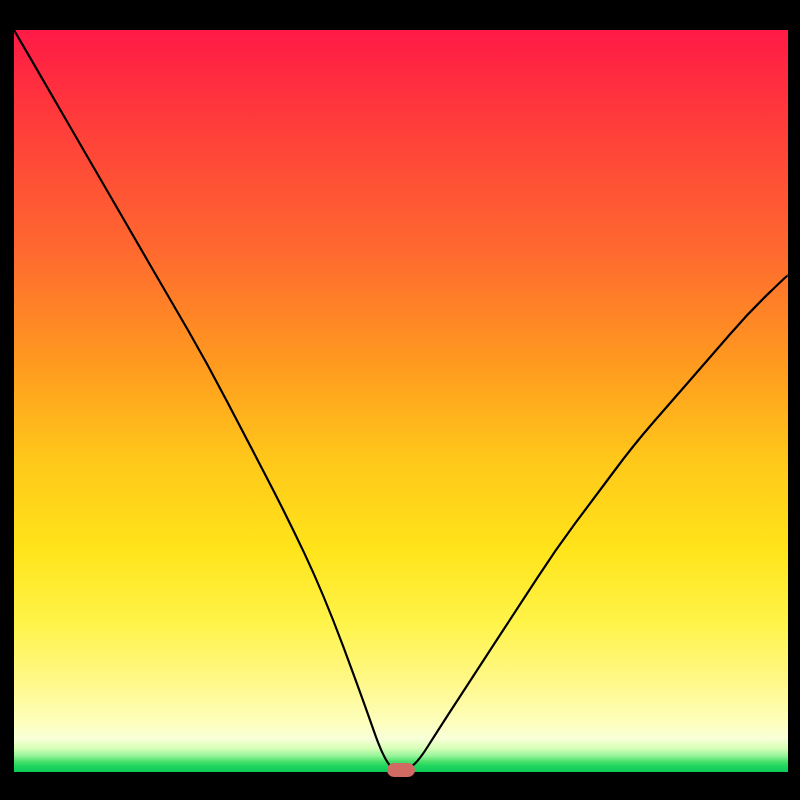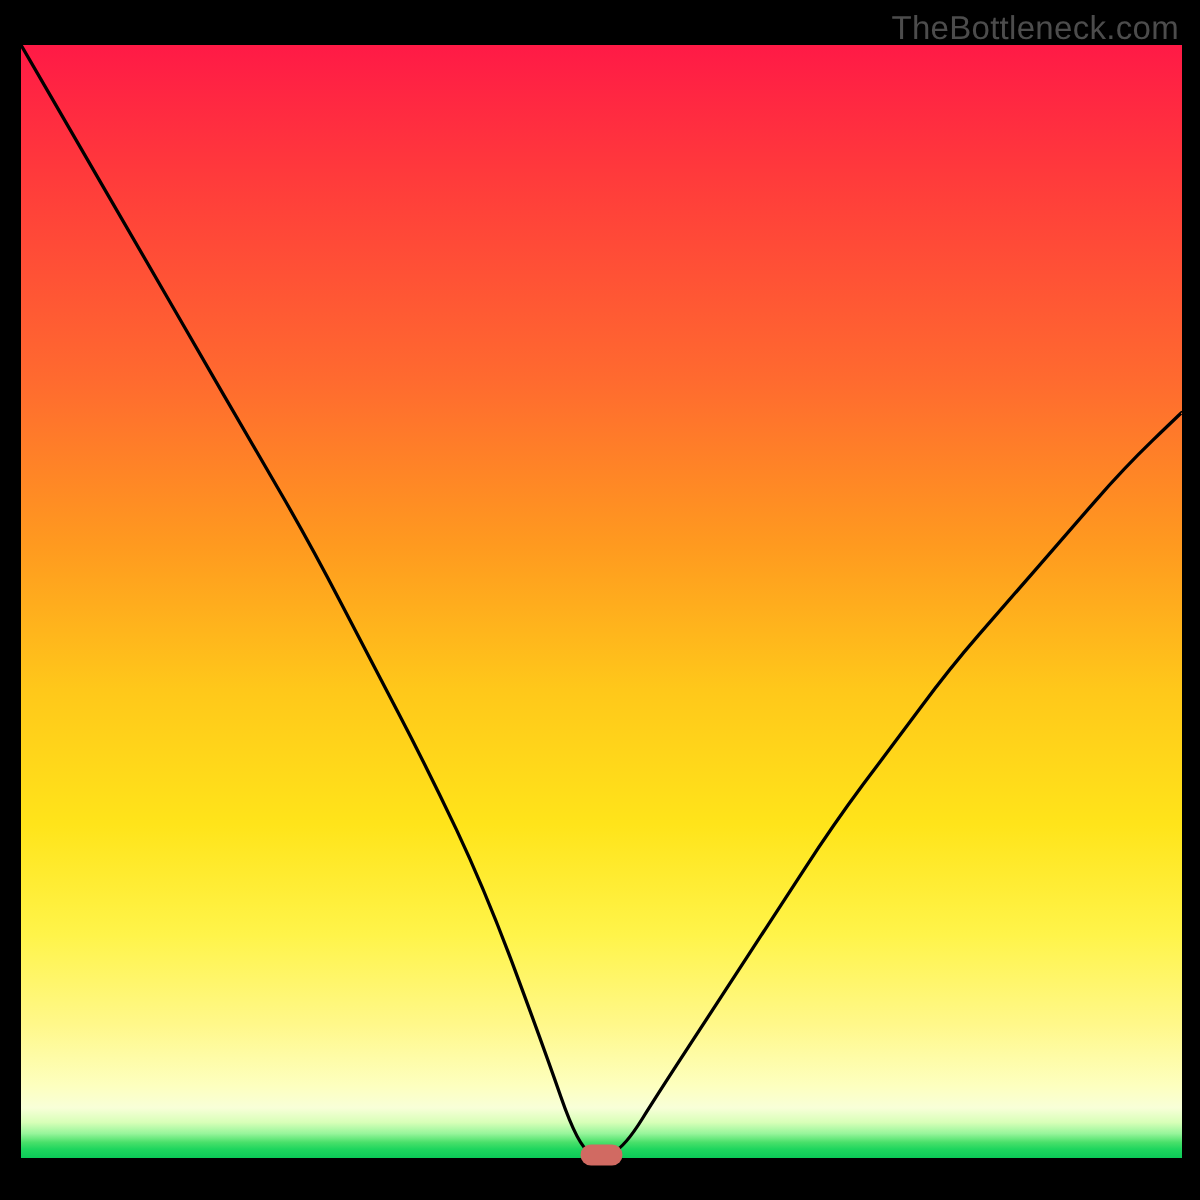--- a/index.html
+++ b/index.html
@@ -68,21 +68,20 @@
     border-radius: 7px;
     background: #d16a62;
     z-index: 4;
   }
 </style>
 </head>
 <body>
 
 <div class="frame">
 
-  <div class="watermark">TheBottleneck.com</div>
 
   <div class="plot-area">
 
     <svg class="curve" viewBox="0 0 774 742" preserveAspectRatio="none">
       <path id="curve-path" d="M 0.0 0.0 Q 0.0 0.0 19.4 33.4 Q 38.7 66.8 58.1 100.2 Q 77.4 133.6 96.8 167.0 Q 116.1 200.3 135.4 233.7 Q 154.8 267.1 174.2 300.5 Q 193.5 333.9 212.8 371.0 Q 232.2 408.1 251.5 445.2 Q 270.9 482.3 290.3 523.1 Q 309.6 563.9 329.0 615.9 Q 348.3 667.8 359.9 701.2 Q 371.5 734.6 379.3 738.3 Q 387.0 742.0 394.7 738.3 Q 402.5 734.6 414.1 716.0 Q 425.7 697.5 445.1 667.8 Q 464.4 638.1 483.8 608.4 Q 503.1 578.8 522.5 549.1 Q 541.8 519.4 561.1 493.4 Q 580.5 467.5 599.9 441.5 Q 619.2 415.5 638.5 393.3 Q 657.9 371.0 677.3 348.7 Q 696.6 326.5 716.0 304.2 Q 735.3 282.0 754.6 263.4 T 774.0 244.9" fill="none" stroke="#000000" stroke-width="2.2"></path>
     </svg>
 
     <div class="marker" id="marker" background="#d16a62" style="left: 373px; top: 733px; background: rgb(209, 106, 98);"></div>
   </div>
 

